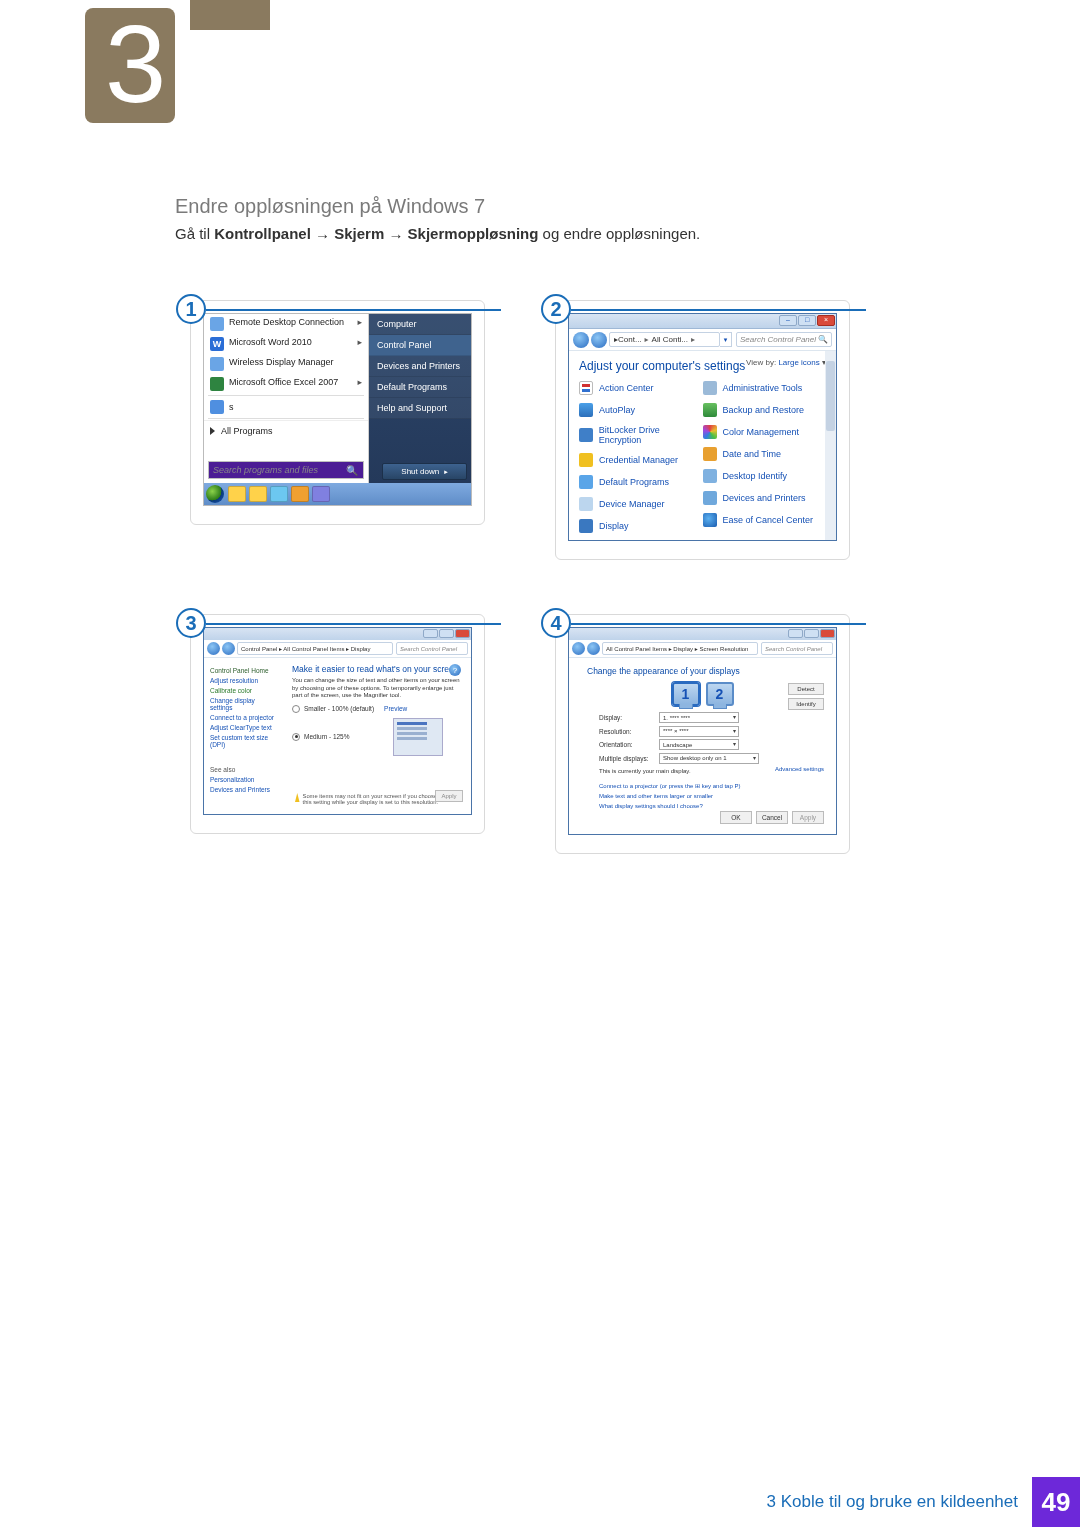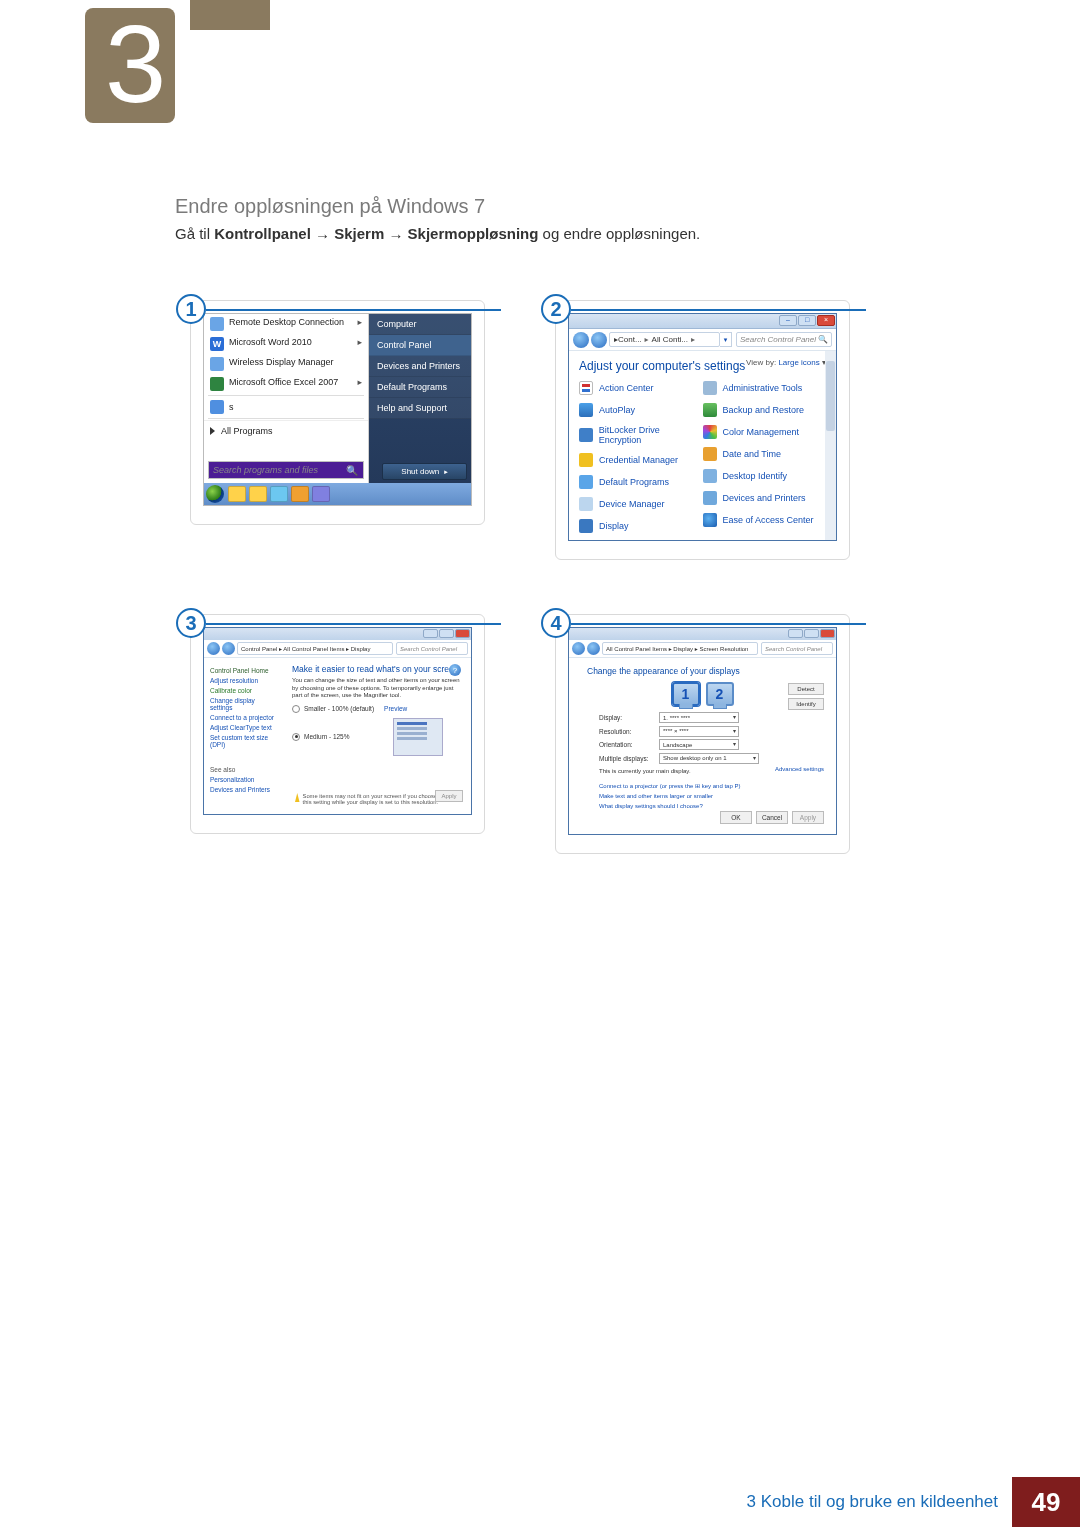--- a/index.html
+++ b/index.html
@@ -267,22 +267,22 @@
     justify-content: flex-end;
     align-items: stretch;
   }
   .footer .label {
     display:flex;align-items:center;
     padding: 0 14px;
     color:#1a6db8;
     font-size:17px;
   }
   .footer .page-box {
-    width: 68px;
-    background:#7f1d1d;
+    width: 48px;
+    background:#6d28d9;
     color:#fff;
     display:flex;align-items:center;justify-content:center;
     font-size:26px;font-weight:700;
   }
 </style>
 </head>
 <body>
 
 <div class="page">
 
@@ -434,21 +434,21 @@
           <div class="s2-item">
               <div class="ic ic-dg"></div>
               <span>Desktop Identify</span>
             </div>
           <div class="s2-item">
               <div class="ic ic-dap"></div>
               <span>Devices and Printers</span>
             </div>
           <div class="s2-item">
               <div class="ic ic-ea"></div>
-              <span>Ease of Access Center</span>
+              <span>Ease of Cancel Center</span>
             </div>
         </div>
       </div>
       <div class="s2-scroll">
           <div class="thumb"></div>
         </div>
     </div>
   </div>
 
   <div class="step-badge" style="top:608px;left:176px">3</div>

